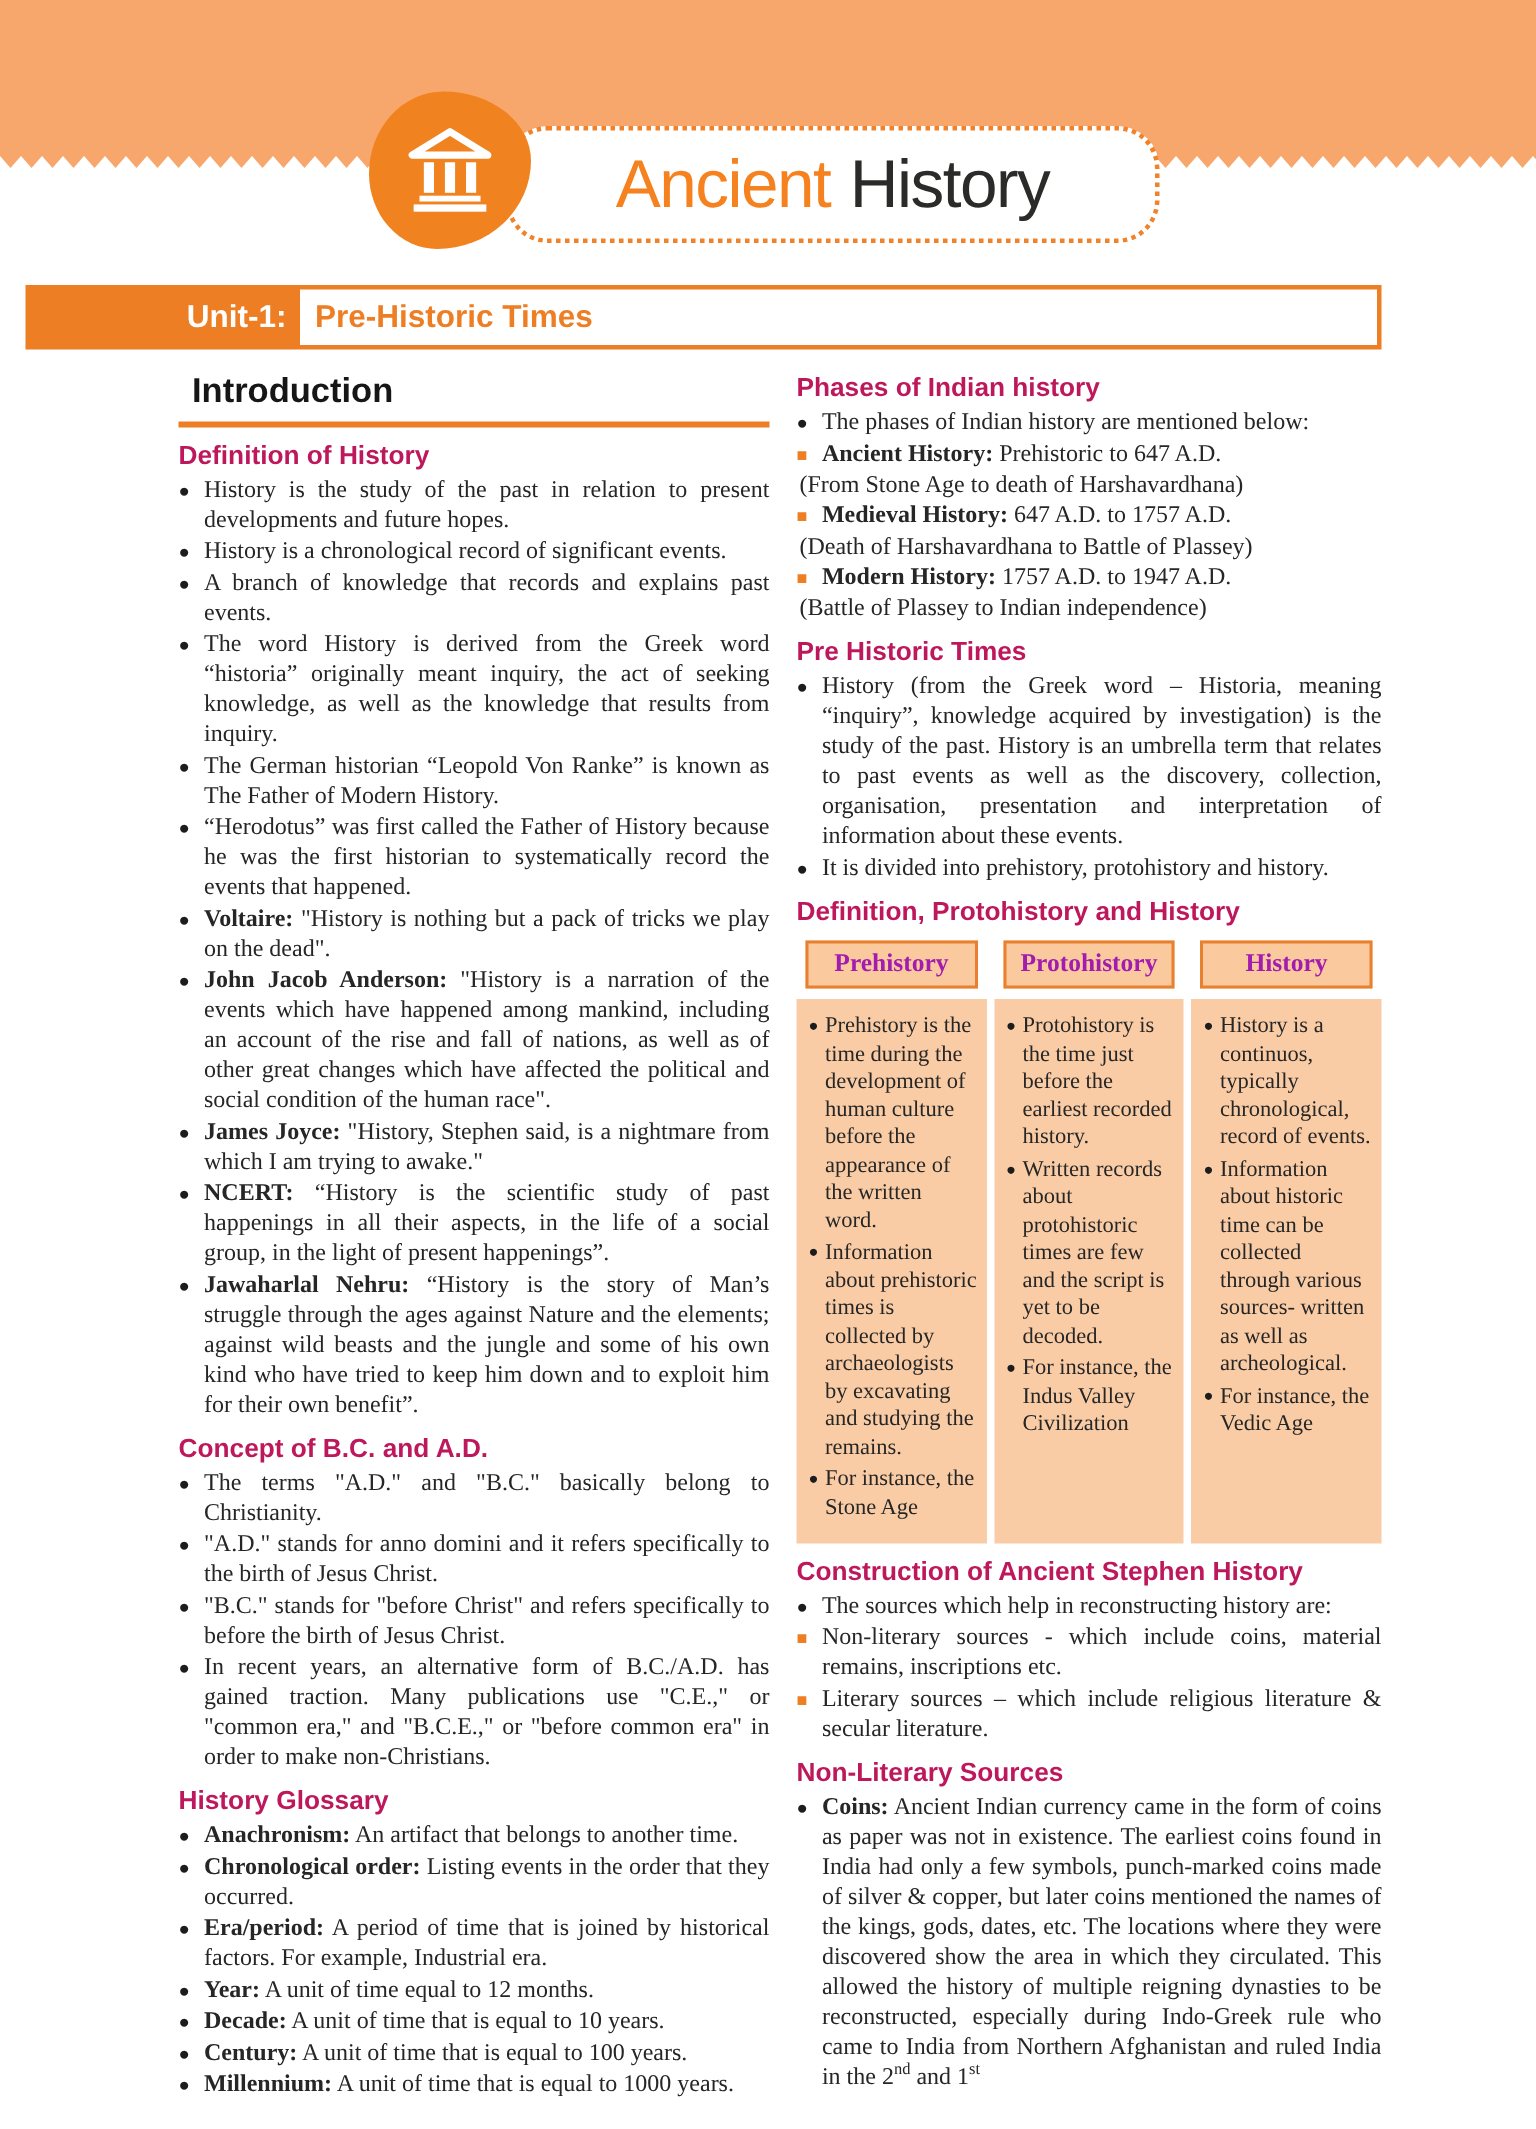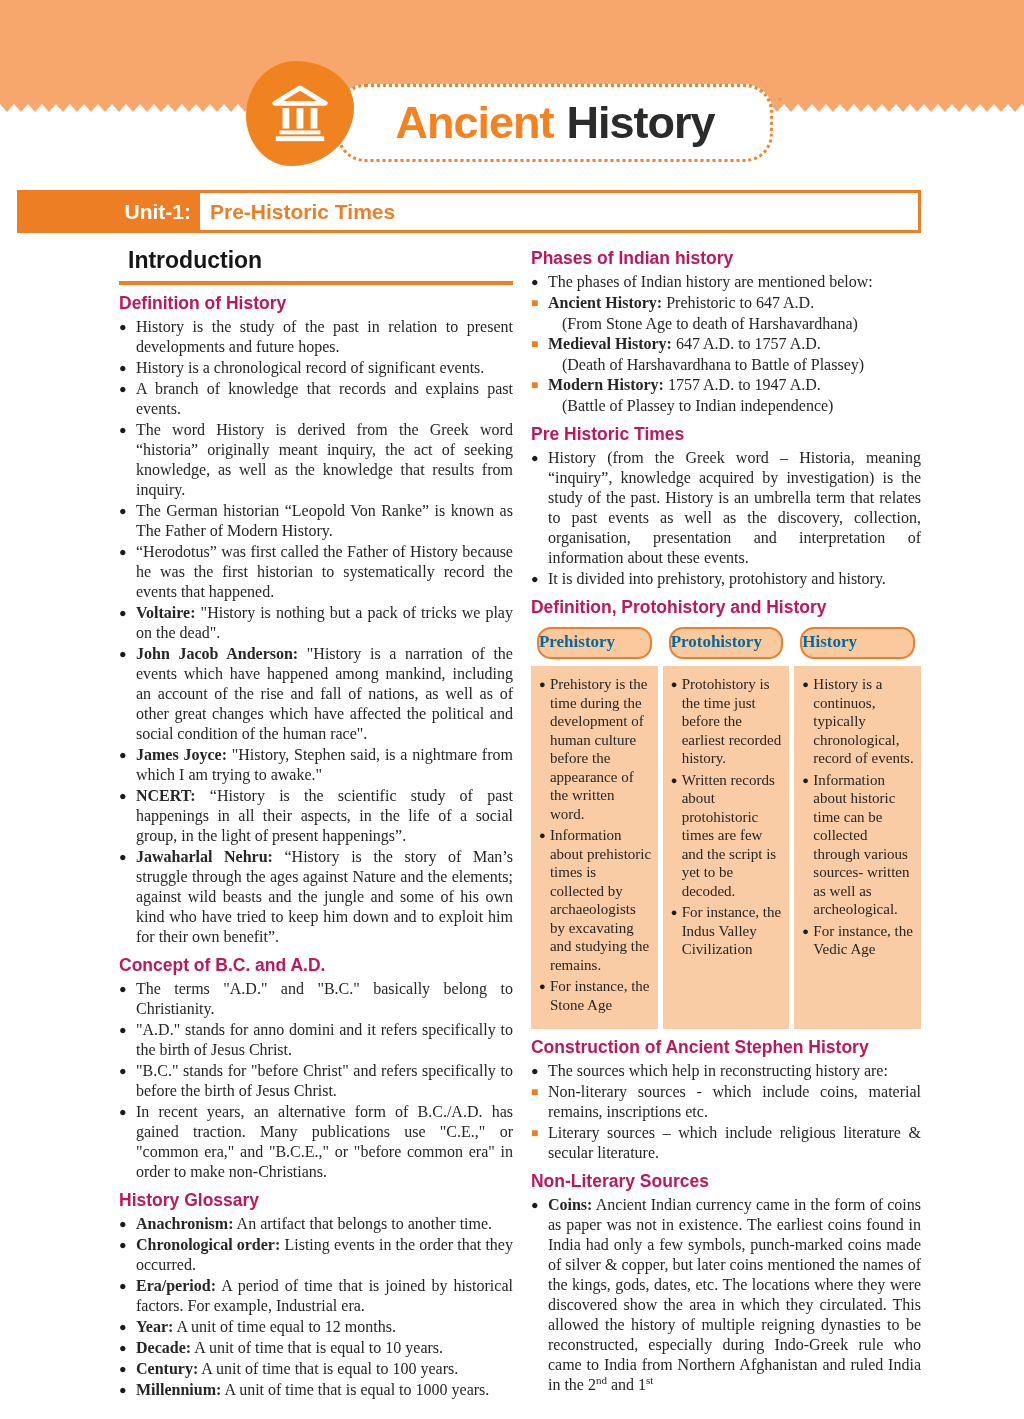--- a/index.html
+++ b/index.html
@@ -5,21 +5,21 @@
   html,body{margin:0;padding:0;background:#fff;}
   .page{position:relative;width:1024px;height:1419px;background:#ffffff;overflow:hidden;
         font-family:"Liberation Serif",serif;color:#262626;}
   
   .band{position:absolute;left:0;top:0;width:1024px;height:104px;background:#F8A76C;}
   .zz{position:absolute;left:0;top:104px;display:block;}
   
   .title-box{position:absolute;left:337px;top:84px;width:430px;height:72px;background:#fff;
              border:3px dotted #F0822A;border-radius:28px;display:flex;align-items:center;
              justify-content:center;gap:13px;font-family:"Liberation Sans",sans-serif;
-             font-weight:bold;font-size:45px;letter-spacing:-1px;}
+             font-weight:normal;font-size:45px;letter-spacing:-1px;}
   .t1{color:#F5821F;}
   .t2{color:#2B2B29;}
   .blob{position:absolute;left:246px;top:61px;width:108px;height:105px;background:#F0831F;
         border-radius:46% 54% 58% 42% / 52% 44% 56% 48%;display:flex;align-items:center;
         justify-content:center;}
   
   .unit{position:absolute;left:17px;top:190px;width:904px;height:43px;background:#EE7E23;
         display:flex;align-items:stretch;}
   .unit-label{width:183px;color:#ffffff;font-family:"Liberation Sans",sans-serif;font-weight:bold;
               font-size:21px;display:flex;align-items:center;justify-content:flex-end;padding-right:9px;box-sizing:border-box;}
@@ -33,26 +33,26 @@
   .intro-h{font-family:"Liberation Sans",sans-serif;font-weight:bold;font-size:23px;color:#161616;
            padding:1px 0 7px 9px;border-bottom:4px solid #EE7E23;margin-bottom:8px;}
   .sub-h{font-family:"Liberation Sans",sans-serif;font-weight:bold;font-size:17.5px;color:#be185d;
          margin:8px 0 3px;}
   .col-right .first{margin-top:2px;}
   .bi{display:flex;margin-bottom:1px;}
   .mk{flex:none;width:17px;font-size:12.5px;line-height:20px;color:#1c1c1c;}
   .mk.sq{color:#EE7E23;font-size:12px;}
   .bt{flex:1;text-align:justify;font-size:16px;line-height:20px;}
   .bt b{font-weight:bold;}
-  .sub-line{margin-left:31px;font-size:16px;line-height:20px;}
+  .sub-line{margin-left:2px;font-size:16px;line-height:20px;}
   
   .ptable{margin:9px 0 4px;}
   .thead{display:grid;grid-template-columns:1fr 1fr 1fr;gap:5px;margin-bottom:7px;}
-  .thbox{margin:0 6px;background:#FAC99D;border:2px solid #E8802F;border-radius:14px;
-         text-align:left;font-weight:bold;font-size:17px;line-height:26px;height:28px;color:#0369a1;}
+  .thbox{margin:0 6px;background:#FAC99D;border:2px solid #E8802F;border-radius:0;
+         text-align:center;font-weight:bold;font-size:17px;line-height:26px;height:28px;color:#a21caf;}
   .tbody{display:grid;grid-template-columns:1fr 1fr 1fr;gap:5px;}
   .tcell{background:#F9CCA5;padding:9px 5px 12px 3px;min-height:345px;box-sizing:border-box;}
   .tcell .bi{margin-bottom:3px;}
   .tcell .mk{width:16px;font-size:11px;line-height:18.5px;padding-left:5px;box-sizing:border-box;}
   .tcell .bt{text-align:left;font-size:15px;line-height:18.5px;}
   sup{font-size:11px;line-height:0;}
 </style>
 </head>
 <body>
 

